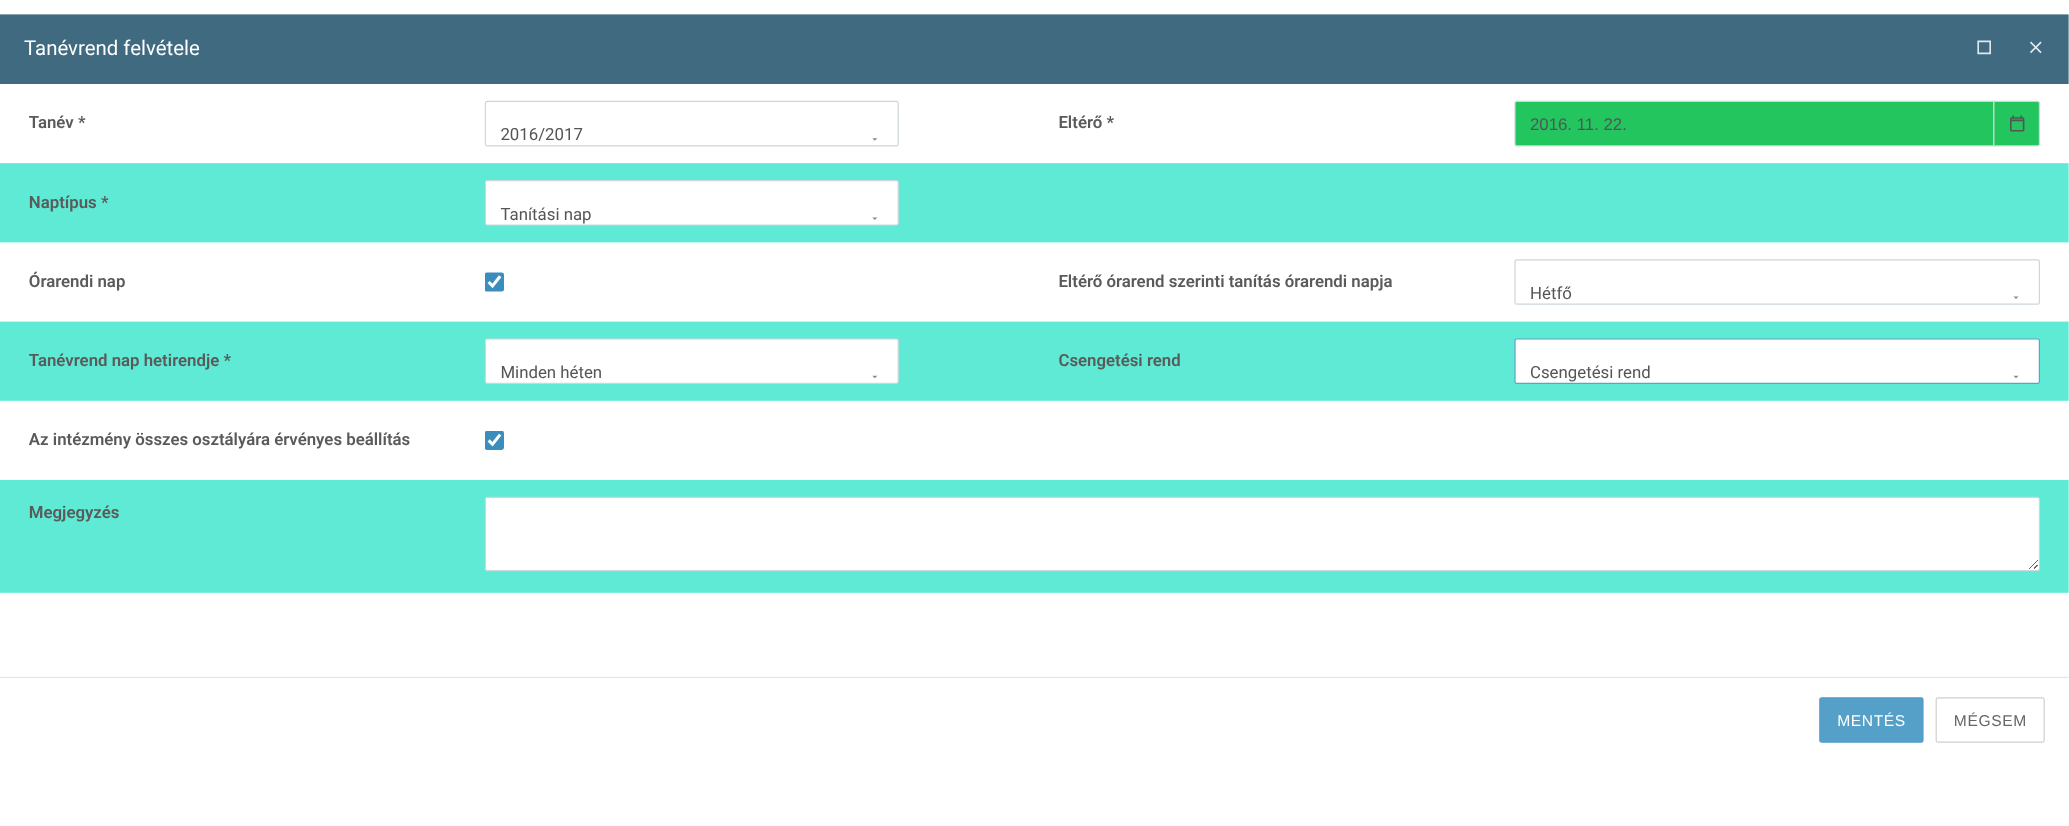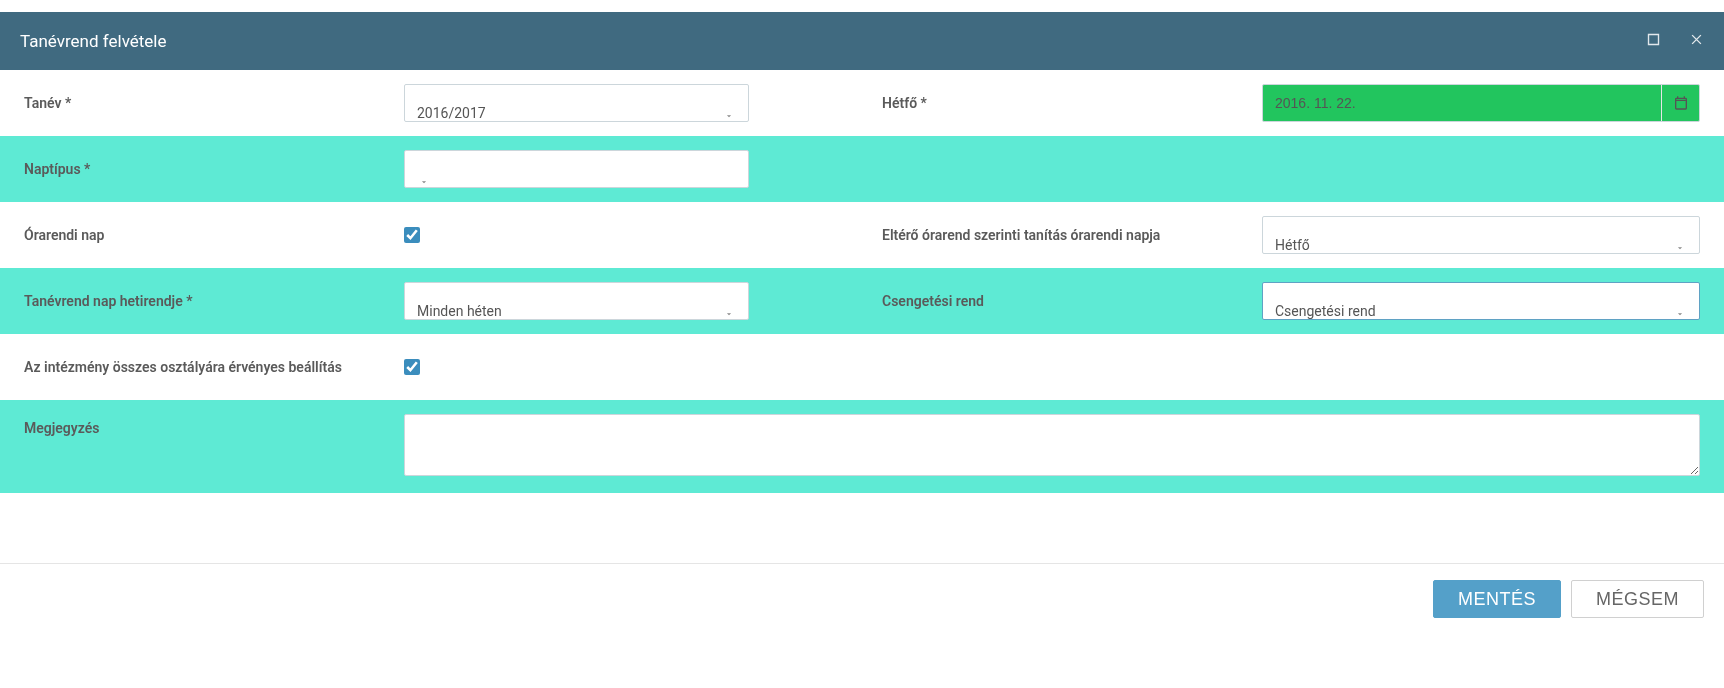--- a/index.html
+++ b/index.html
@@ -141,23 +141,23 @@
     .footer {
       border-top: 1px solid #e5e5e5;
       padding: 16px 20px;
       display: flex;
       justify-content: flex-end;
       gap: 10px;
       margin-top: 70px;
     }
     .btn {
       height: 38px;
-      padding: 0 24px;
+      padding: 0 14px;
       border-radius: 2px;
-      font-size: 18px;
+      font-size: 13px;
       letter-spacing: 0.5px;
       cursor: pointer;
       display: inline-flex;
       align-items: center;
       justify-content: center;
     }
     .btn-primary {
       background: #54a0c9;
       color: #fff;
       border: 1px solid #54a0c9;
@@ -204,39 +204,40 @@
           <span class="select-value">2016/2017</span>
           <span class="select-caret">
             <svg width="10" height="10" viewBox="0 0 24 24">
                 <path d="M7 10l5 5 5-5z"></path>
               </svg>
           </span>
         </div>
       </div>
     </div>
     <div class="cell-right">
-      <div class="label">Hétfő *</div>
+      <div class="label">Eltérő *</div>
       <div class="control">
         <div class="date-wrap">
           <input class="date-input" value="2016. 11. 22." style="">
           <span class="date-btn">
             <svg width="16" height="16" viewBox="0 0 24 24">
                 <path d="M19 4h-1V2h-2v2H8V2H6v2H5a2 2 0 0 0-2 2v14a2 2 0 0 0 2 2h14a2 2 0 0 0 2-2V6a2 2 0 0 0-2-2zm0 16H5V9h14v11zm0-13H5V6h14v1z"></path>
               </svg>
           </span>
         </div>
       </div>
     </div>
   </div>
 
   <div class="form-row alt">
     <div class="cell-left">
       <div class="label">Naptípus *</div>
       <div class="control narrow">
         <div class="select-wrap">
+          <span class="select-value">Tanítási nap</span>
           <span class="select-caret">
             <svg width="10" height="10" viewBox="0 0 24 24">
                 <path d="M7 10l5 5 5-5z"></path>
               </svg>
           </span>
         </div>
       </div>
     </div>
     <div class="cell-right"></div>
   </div>

